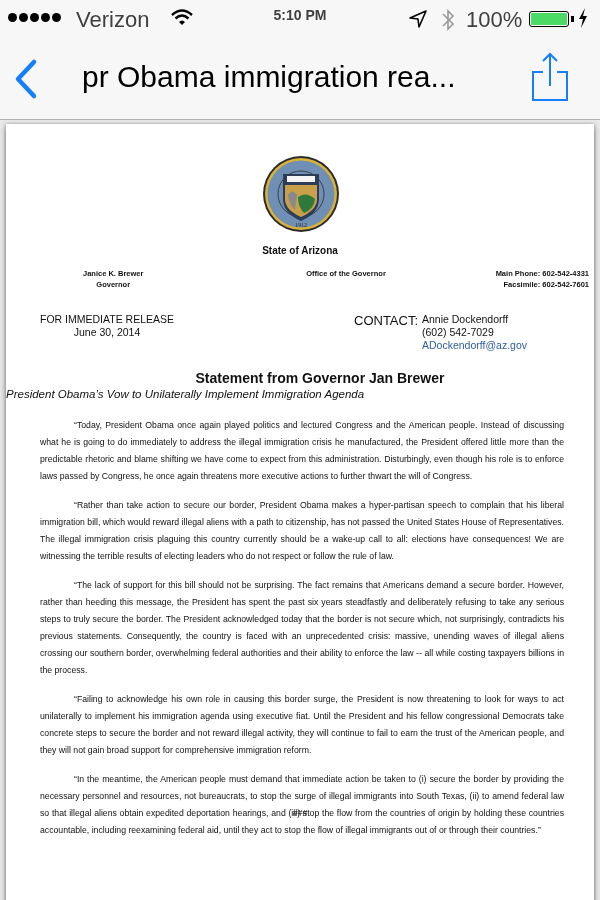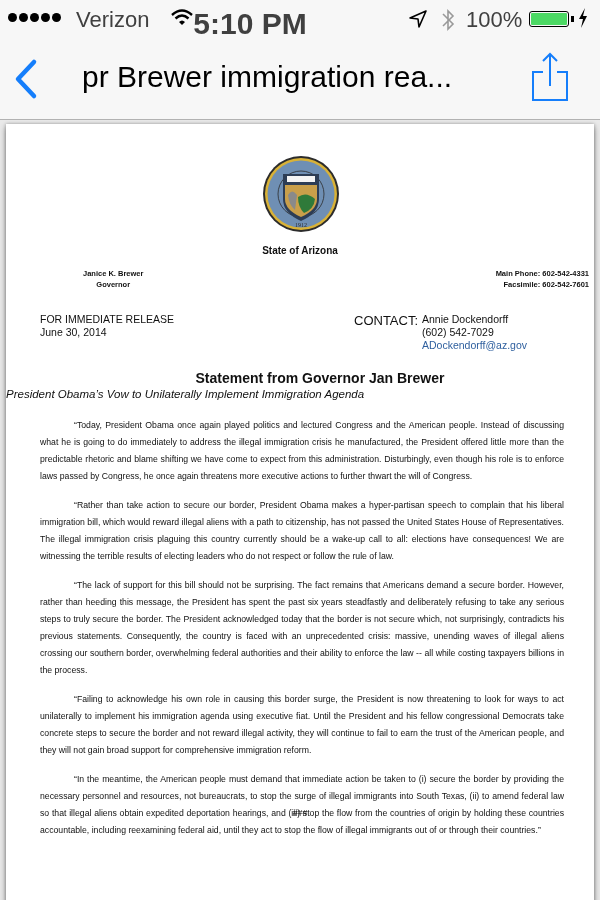--- a/index.html
+++ b/index.html
@@ -3,42 +3,42 @@
 <meta charset="utf-8">
 <style>
   html, body { margin:0; padding:0; }
   body { width:600px; height:900px; overflow:hidden; background:#e9e9e9; font-family:"Liberation Sans", sans-serif; position:relative; }
   
   .statusbar { position:absolute; left:0; top:0; width:600px; height:40px; background:#f7f7f7; color:#404040; font-size:22px; }
   .statusbar .signal { position:absolute; left:8px; top:13px; display:flex; gap:2px; }
   .statusbar .signal span { width:9px; height:9px; border-radius:50%; background:#000; display:inline-block; }
   .statusbar .carrier { position:absolute; left:76px; top:7px; font-size:22px; }
   .statusbar .wifi { position:absolute; left:170px; top:8px; }
-  .statusbar .time { position:absolute; left:0; width:500px; text-align:center; top:7px; font-weight:bold; font-size:30px; }
+  .statusbar .time { position:absolute; left:0; width:600px; text-align:center; top:7px; font-weight:bold; font-size:14px; }
   .statusbar .loc { position:absolute; left:408px; top:9px; }
   .statusbar .bt { position:absolute; left:440px; top:7px; color:#999; font-size:22px; }
   .statusbar .batt-pct { position:absolute; left:466px; top:7px; font-size:22px; }
   .statusbar .battery { position:absolute; left:529px; top:11px; width:40px; height:16px; border:1.5px solid #000; border-radius:3px; padding:1px; box-sizing:border-box; }
   .statusbar .battery .fill { height:100%; background:#4cd964; border-radius:1px; }
   .statusbar .battery-nub { position:absolute; left:571px; top:16px; width:3px; height:6px; background:#000; }
   .statusbar .bolt { position:absolute; left:577px; top:6px; font-size:20px; }
   
   .navbar { position:absolute; left:0; top:40px; width:600px; height:80px; background:#f7f7f7; border-bottom:1.5px solid #b2b2b2; box-sizing:border-box; }
   .navbar .back { position:absolute; left:12px; top:18px; width:30px; height:42px; cursor:pointer; }
   .navbar .title { position:absolute; left:82px; top:20px; font-size:30px; color:#000; white-space:nowrap; }
   .navbar .share { position:absolute; left:530px; top:10px; width:40px; height:56px; cursor:pointer; }
   
   .paper { position:absolute; left:6px; top:124px; width:588px; height:862px; background:#fff; box-shadow:0 3px 6px rgba(0,0,0,0.45), 0 0 3px rgba(0,0,0,0.25); }
   .seal { position:absolute; left:256px; top:31px; width:78px; height:78px; }
   .state { position:absolute; left:0; width:588px; top:121px; text-align:center; font-size:10px; font-weight:bold; color:#111; }
   .hdr { position:absolute; font-size:7.5px; font-weight:bold; color:#111; line-height:11px;margin-left:43px; }
   .hdr.left { left:34px; top:144px; text-align:center; }
   .hdr.center { left:192px; top:144px; width:210px; text-align:center; }
   .hdr.right { left:400px; top:144px; width:140px; text-align:right; }
-  .release { position:absolute; left:34px; top:189px; font-size:10.5px; color:#111; line-height:13px; }
+  .release { position:absolute; left:34px; top:189px; font-size:10.5px; color:#111; line-height:13px;text-align:center; }
   .contact-label { position:absolute; left:348px; top:189px; font-size:13px; color:#111; }
   .contact { position:absolute; left:416px; top:189px; font-size:10.5px; color:#111; line-height:13px; }
   .contact .email { color:#2e5f9e; }
   .headline { position:absolute; left:0; width:588px; top:246px; text-align:center; font-size:14px; font-weight:bold; color:#111;padding-left:20px; }
   .subhead { position:absolute; left:0; width:588px; top:264px; font-size:11.5px; font-style:italic; color:#111; }
   .body { position:absolute; left:34px; width:524px; top:293px; font-size:8.7px; line-height:17px; color:#111; text-align:justify; }
   .body p { margin:0 0 12px 0; text-indent:34px; }
   .endmark { position:absolute; left:0; width:588px; top:684px; text-align:center; font-size:8.7px; color:#111; }
 </style>
 </head>
@@ -82,21 +82,21 @@
       </svg>
   </div>
 </div>
 
 <div class="navbar">
   <div class="back">
     <svg width="30" height="42" viewBox="0 0 30 42">
         <path d="M22 4 L6 21 L22 38" fill="none" stroke="#157efb" stroke-width="4.5" stroke-linecap="round" stroke-linejoin="round"></path>
       </svg>
   </div>
-  <div class="title">pr Brewer immigration rea...</div>
+  <div class="title">pr Obama immigration rea...</div>
   <div class="share">
     <svg width="40" height="56" viewBox="0 0 40 56">
       <path d="M13 22 L3 22 L3 50 L37 50 L37 22 L27 22" fill="none" stroke="#157efb" stroke-width="2"></path>
       <path d="M20 4 L20 36" stroke="#157efb" stroke-width="2"></path>
       <path d="M13 11 L20 4 L27 11" fill="none" stroke="#157efb" stroke-width="2"></path>
     </svg>
   </div>
 </div>
 
 <div class="paper">
@@ -114,20 +114,21 @@
       <text x="39" y="72" font-size="6" text-anchor="middle" fill="#2c2c2c" font-family="Liberation Serif, serif">1912</text>
     </svg>
   </div>
   <div class="state">State of Arizona</div>
 
   <div class="hdr left">
     <div>Janice K. Brewer</div>
     <div>Governor</div>
   </div>
   <div class="hdr center">
+    <div>Office of the Governor</div>
   </div>
   <div class="hdr right">
     <div>Main Phone: 602-542-4331</div>
     <div>Facsimile: 602-542-7601</div>
   </div>
 
   <div class="release">
     <div>FOR IMMEDIATE RELEASE</div>
     <div>June 30, 2014</div>
   </div>

